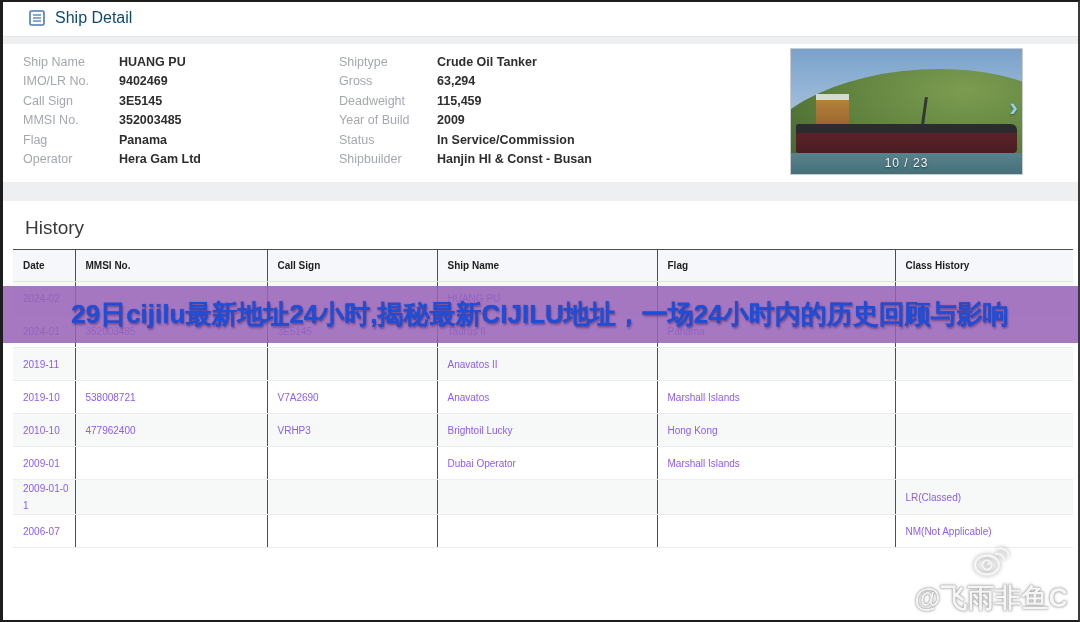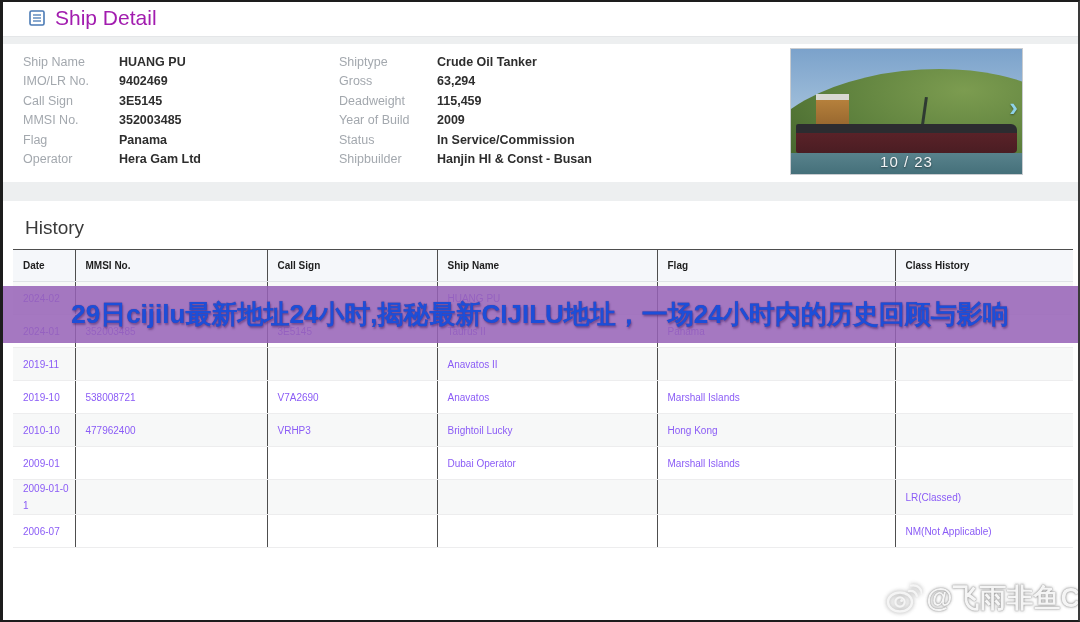--- a/index.html
+++ b/index.html
@@ -12,21 +12,21 @@
     position:absolute;inset:0;box-sizing:border-box;
     border:2px solid #1d1d1d;border-left-width:3px;border-right-color:#3a3a3a;
     pointer-events:none;z-index:9;
   }
   
   .titlebar{
     position:absolute;top:0;left:3px;right:2px;height:36px;background:#ffffff;
     display:flex;align-items:center;padding-left:26px;gap:10px;
     border-bottom:1px solid #e4e6e8;
   }
-  .titlebar .ttl{font-size:21px;color:#a21caf;text-align:right;}
+  .titlebar .ttl{font-size:16px;color:#0c4a6e;text-align:right;}
   
   .detail-panel{
     position:absolute;top:44px;left:3px;right:2px;height:138px;background:#ffffff;
   }
   .fields{position:absolute;top:8px;left:0;}
   .fields.left{left:20px;width:290px;}
   .fields.right{left:336px;width:330px;}
   .frow{display:flex;height:19.5px;align-items:center;font-size:12.5px;}
   .flabel{width:96px;color:#a3a8ae;flex:none;}
   .fields.right .flabel{width:98px;}
@@ -47,21 +47,21 @@
     border-radius:2px 6px 4px 2px;
   }
   .superstruct{
     position:absolute;left:11%;bottom:38%;width:14%;height:26%;
     background:linear-gradient(#d8d8d2 0%,#d8d8d2 18%,#b5803c 19%,#96662e 100%);
   }
   .crane{position:absolute;left:57%;bottom:40%;width:3px;height:22%;background:#2f3a32;transform:rotate(8deg);}
   .water{position:absolute;left:0;bottom:0;width:100%;height:17%;background:linear-gradient(#58828c,#45707a);}
   .photo-counter{
     position:absolute;bottom:4px;left:0;width:100%;text-align:center;
-    color:#f2f4f6;font-size:15px;letter-spacing:1px;text-shadow:0 1px 2px rgba(0,0,0,.5);
+    color:#f2f4f6;font-size:12px;letter-spacing:1px;text-shadow:0 1px 2px rgba(0,0,0,.5);
   }
   .photo-next{
     position:absolute;right:4px;top:38%;color:#8fd2e8;font-size:26px;font-weight:700;
     line-height:20px;text-shadow:0 1px 2px rgba(0,0,0,.4);cursor:pointer;
   }
   
   .history-panel{
     position:absolute;top:201px;left:3px;right:2px;bottom:2px;background:#ffffff;
   }
   .history-title{position:absolute;top:16px;left:22px;font-size:19px;color:#3a3a3a;}
@@ -91,22 +91,23 @@
     position:absolute;top:286px;left:0;width:1080px;height:57px;z-index:5;
     background:rgba(150,98,183,0.86);
     display:flex;align-items:center;justify-content:center;
   }
   .banner-text{
     color:#1d4ed8;font-size:26px;font-weight:700;white-space:nowrap;
     text-shadow:1px 2px 2px rgba(82,44,112,.55),0 0 1px rgba(82,44,112,.8);
   }
   
   .watermark{
-    position:absolute;right:0;bottom:6px;z-index:6;display:flex;align-items:center;gap:4px;
+    position:absolute;right:12px;bottom:6px;z-index:6;display:flex;align-items:center;gap:4px;
     opacity:.92;
+    flex-direction:column;
   }
   .wm-text{
     color:#f5f5f5;font-size:27px;font-weight:700;
     text-shadow:0 0 3px rgba(120,120,120,.9),0 0 1px rgba(110,110,110,.9);
   }
   .wm-icon{filter:drop-shadow(0 0 2px rgba(120,120,120,.8));}
 </style>
 </head>
 <body>
 

